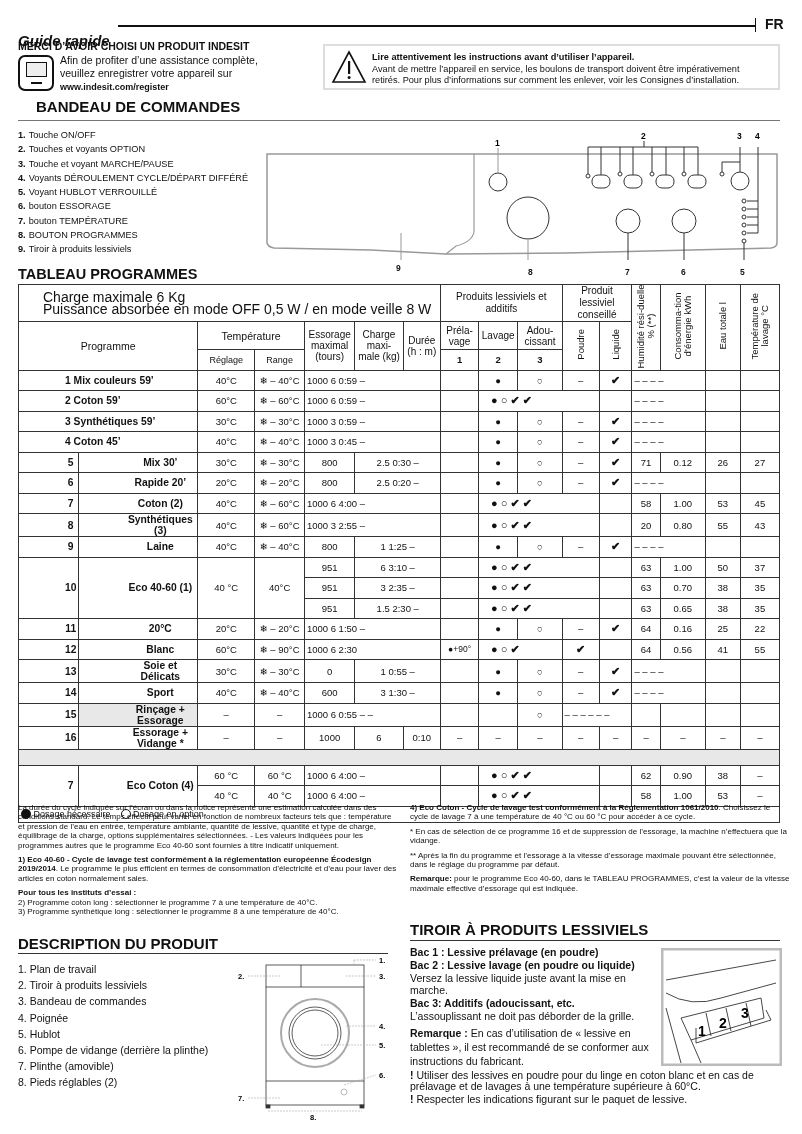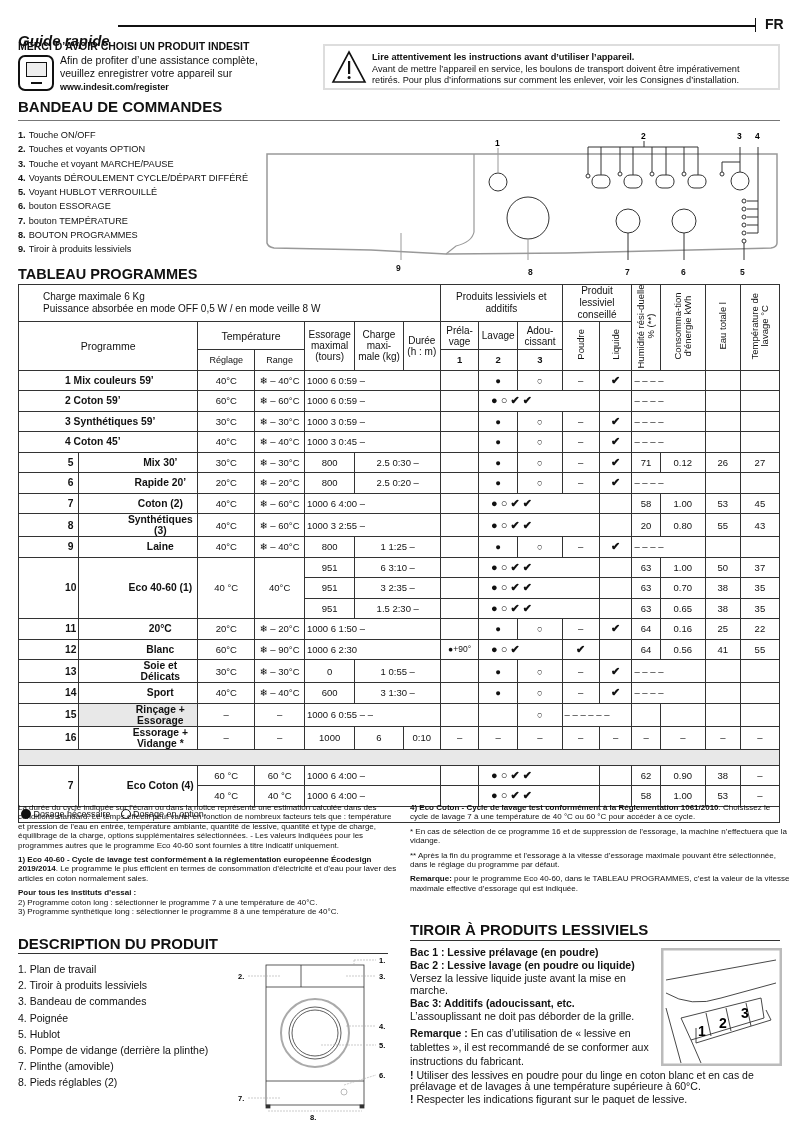--- a/index.html
+++ b/index.html
@@ -64,21 +64,21 @@
     <rect x="17" y="11" width="2.2" height="13" fill="#111"></rect>
     <circle cx="18.1" cy="27.5" r="1.5" fill="#111"></circle>
   </svg>
   <div class="warn-text">
     <b>Lire attentivement les instructions avant d’utiliser l’appareil.</b><br>
     <span>Avant de mettre l’appareil en service, les boulons de transport doivent être impérativement</span><br>
     <span>retirés. Pour plus d’informations sur comment les enlever, voir les Consignes d’installation.</span>
   </div>
 </div>
 
-<div class="abs section-h" style="left:18px; top:98px;">BANDEAU DE COMMANDES</div>
+<div class="abs section-h" style="left:36px; top:98px;">BANDEAU DE COMMANDES</div>
 <div class="abs hr" style="left:18px; top:120px; width:762px;"></div>
 <div class="abs ctrl-list">
   <div><b>1.</b><span>Touche ON/OFF</span></div>
   <div><b>2.</b><span>Touches et voyants OPTION</span></div>
   <div><b>3.</b><span>Touche et voyant MARCHE/PAUSE</span></div>
   <div><b>4.</b><span>Voyants DÉROULEMENT CYCLE/DÉPART DIFFÉRÉ</span></div>
   <div><b>5.</b><span>Voyant HUBLOT VERROUILLÉ</span></div>
   <div><b>6.</b><span>bouton ESSORAGE</span></div>
   <div><b>7.</b><span>bouton TEMPÉRATURE</span></div>
   <div><b>8.</b><span>BOUTON PROGRAMMES</span></div>
@@ -170,21 +170,21 @@
       <col style="width:48px">
     <col style="width:44px">
       <col style="width:38px">
     <col style="width:30px">
       <col style="width:38px">
       <col style="width:32px">
       <col style="width:41px">
   </colgroup>
   <tbody>
       <tr>
-    <td class="l" colspan="7" style="height:28px; line-height:12px; font-size:10px;padding-left:24px;">
+    <td class="l" colspan="7" style="height:28px; line-height:12px; font-size:14px;padding-left:24px;">
       <span>Charge maximale 6 Kg</span><br><span>Puissance absorbée en mode OFF 0,5 W / en mode veille 8 W</span>
     </td>
     <td colspan="3" style="font-size:10px; line-height:12px;">Produits lessiviels et additifs</td>
     <td colspan="2" style="font-size:10px; line-height:12px;margin-left:40px;">Produit lessiviel conseillé</td>
     <td rowspan="3" class="vert"><span class="vtxt">Humidité rési-duelle % (**)</span></td>
     <td rowspan="3"><span class="vtxt">Consomma-tion d’énergie kWh</span></td>
     <td rowspan="3"><span class="vtxt">Eau totale l</span></td>
     <td rowspan="3"><span class="vtxt">Température de lavage °C</span></td>
   </tr>
   <tr>

